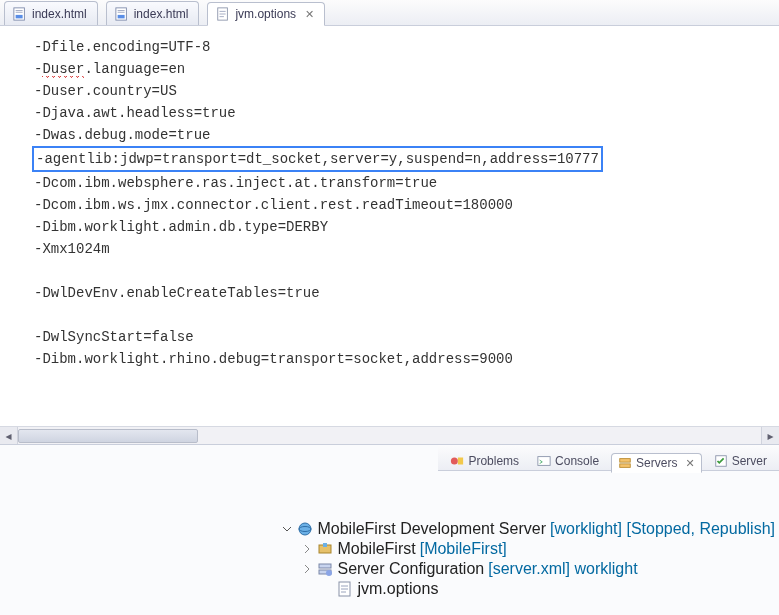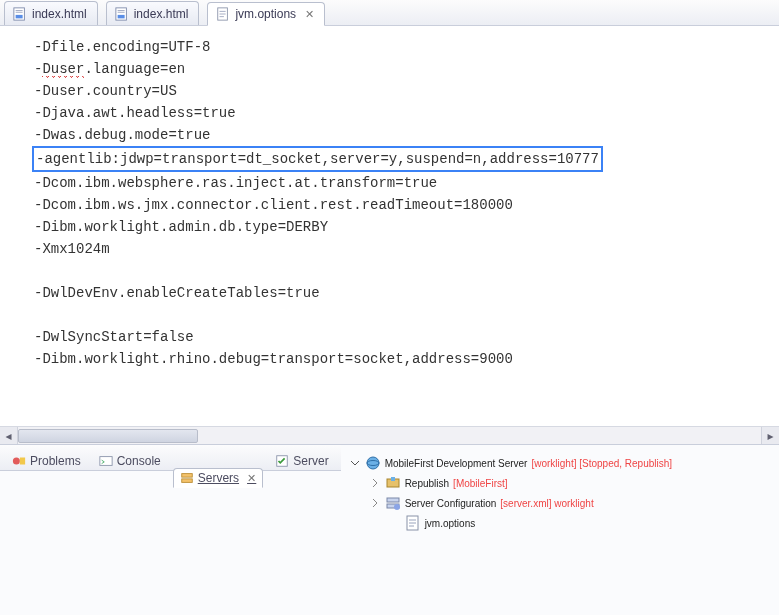--- a/index.html
+++ b/index.html
@@ -104,59 +104,61 @@
   .hscroll .track { flex:1; position:relative; height:100%; }
   .hscroll .thumb {
     position:absolute; left:0; top:2px; height:14px; width:180px;
     background:linear-gradient(#e3e6ef,#cfd4e1);
     border:1px solid #b8bdca; border-radius:2px;
   }
 
   
   .views {
     height: 170px;
-    display:flex; 
+    display:flex; flex-direction:column;
     background:#fafbfd;
+    align-items:flex-end;
   }
   .viewtabs {
     display:flex; align-items:flex-end; gap:6px;
     padding: 4px 6px 0 6px;
     border-bottom: 1px solid #c9cedb;
     background:linear-gradient(#fcfcfd,#eceef4);
     height:26px;
   }
   .vtab {
     display:flex; align-items:center; gap:4px;
     padding: 2px 6px;
     color:#4c4c60;
     cursor:pointer;
     font-size:12px;
   }
   .vtab.active {
     background:#fff;
     border:1px solid #b9bfce;
     border-bottom:1px solid #fff;
     border-top-left-radius:4px; border-top-right-radius:4px;
-    position:relative; top:18px;text-decoration:underline;
+    position:relative; top:3px;
   }
   .vtab .vicon{width:14px;height:14px;display:inline-block;}
   .vtab .close{margin-left:4px;color:#777;font-size:11px;}
 
   
   .tree {
     flex:1; padding:8px 4px; overflow:auto;
-    font-size: 10px;
+    font-size: 16px;
+    margin-top: 40px;
   }
   .node { display:flex; align-items:center; gap:4px; height:20px; padding-left:4px; cursor:default;}
   .expander {
     width:12px; height:12px; display:inline-flex; align-items:center; justify-content:center;
     color:#555;
   }
   .node .label { color:#222; }
-  .node .decor { color:#ef4444; }
+  .node .decor { color:#0369a1; }
   .indent1{padding-left:24px;}
   .indent2{padding-left:44px;}
   .nicon{width:16px;height:16px;display:inline-block;}
 </style>
 </head>
 <body>
 
 <div class="tabbar">
 
 <div class="tab">
@@ -245,21 +247,21 @@
       <div class="node indent1">
         <span class="expander">
           <svg width="10" height="10" viewBox="0 0 10 10">
             <path d="M3 1l4 4-4 4" fill="none" stroke="#888"></path>
           </svg>
         </span>
         <span class="nicon"><svg viewBox="0 0 16 16">
             <rect x="2" y="4" width="12" height="8" fill="#e6c16b" stroke="#a8852e"></rect>
             <rect x="6" y="2" width="4" height="4" fill="#6bb0e6"></rect>
           </svg></span>
-        <span class="label">Republish</span>
+        <span class="label">MobileFirst</span>
         <span class="decor">  [MobileFirst]</span>
       </div>
       <div class="node indent1">
         <span class="expander">
           <svg width="10" height="10" viewBox="0 0 10 10">
             <path d="M3 1l4 4-4 4" fill="none" stroke="#888"></path>
           </svg>
         </span>
         <span class="nicon"><svg viewBox="0 0 16 16">
             <rect x="2" y="3" width="12" height="4" fill="#c8d4ee" stroke="#7a87a8"></rect>

